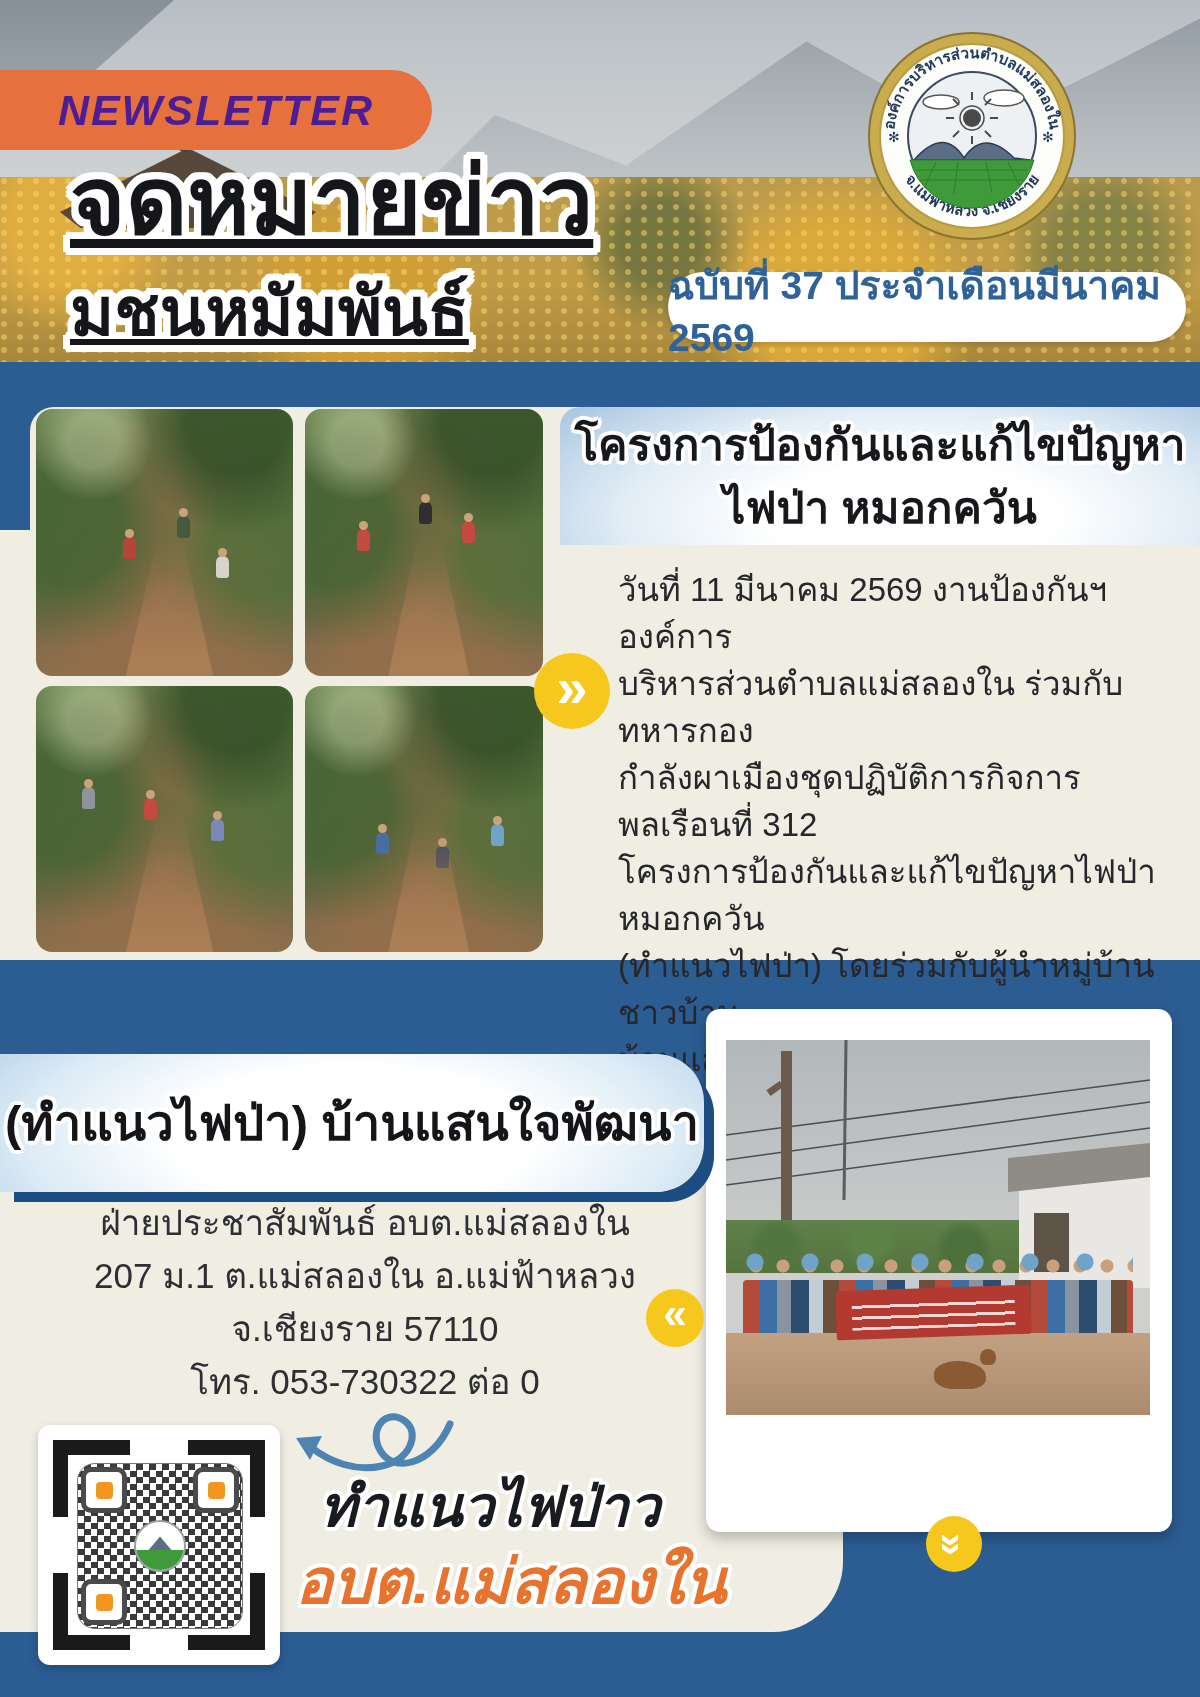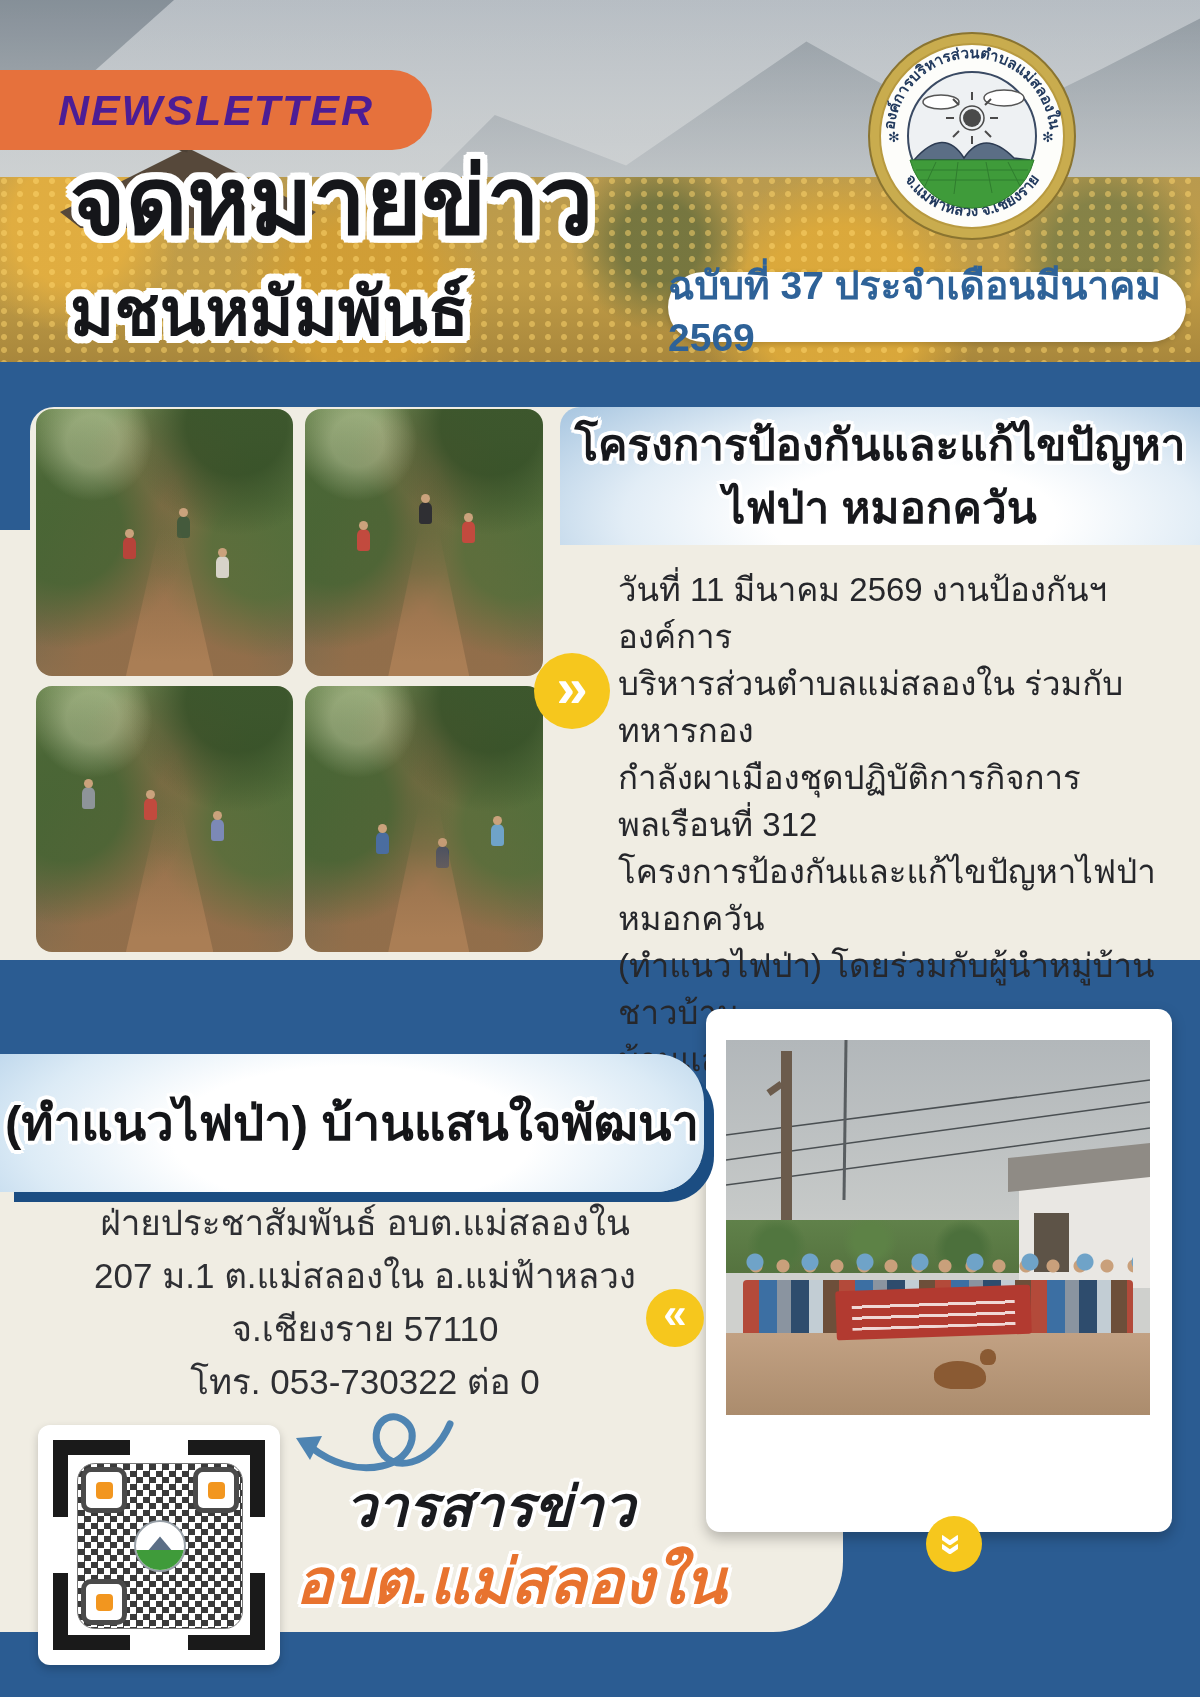--- a/index.html
+++ b/index.html
@@ -5,21 +5,21 @@
   html,body{margin:0;padding:0;background:#444;}
   .page{position:relative;width:1200px;height:1697px;margin:0 auto;overflow:hidden;
         background:#2b5c92;font-family:"Liberation Sans",sans-serif;}
 
   
   .ow{text-shadow:4px 0 #fff,-4px 0 #fff,0 4px #fff,0 -4px #fff,
       3px 3px #fff,-3px -3px #fff,3px -3px #fff,-3px 3px #fff;}
   .ow-lg{text-shadow:7px 0 #fff,-7px 0 #fff,0 7px #fff,0 -7px #fff,
       5px 5px #fff,-5px -5px #fff,5px -5px #fff,-5px 5px #fff,
       7px 4px #fff,-7px 4px #fff,7px -4px #fff,-7px -4px #fff,
-      4px 7px #fff,-4px 7px #fff,4px -7px #fff,-4px -7px #fff;}
+      4px 7px #fff,-4px 7px #fff,4px -7px #fff,-4px -7px #fff;text-decoration:underline;}
 
   
   .banner{position:absolute;left:0;top:0;width:1200px;height:362px;overflow:hidden;
     background:linear-gradient(180deg,#b0b7be 0%,#c2c7ca 40%,#cdd0d0 58%,#c6beA2 70%,#bd9c52 84%,#ab8a42 100%);}
   .mtn-a{position:absolute;left:0;top:0;width:300px;height:150px;background:#5e6a76;opacity:.8;
     clip-path:polygon(0 0,58% 0,30% 50%,0 80%);}
   .mtn-b{position:absolute;right:0;top:0;width:820px;height:230px;opacity:.75;
     background:linear-gradient(180deg,#69757f,#929ba3);
     clip-path:polygon(0 100%,14% 50%,30% 72%,52% 18%,72% 58%,88% 30%,100% 8%,100% 100%);}
   .haze{position:absolute;inset:0;background:linear-gradient(180deg,rgba(203,208,212,.25),rgba(208,211,212,.7) 52%,rgba(208,211,212,0) 74%);}
@@ -325,17 +325,17 @@
           <i></i>
         </div>
       <div class="qr-seal"></div>
     </div>
   </div>
 
   <svg class="arrow-svg" width="190" height="90" viewBox="0 0 190 90">
     <path d="M168,22 C150,64 108,74 96,44 C88,22 108,6 124,20 C138,32 128,58 100,64 C74,70 48,60 30,46" fill="none" stroke="#4e84b2" stroke-width="7" stroke-linecap="round"></path>
     <polygon points="14,36 40,34 28,58" fill="#4e84b2"></polygon>
   </svg>
-  <div class="cap1 ow">วารสารข่าว</div>
+  <div class="cap1 ow">ทำแนวไฟป่าว</div>
   <div class="cap2 ow">อบต.แม่สลองใน</div>
 
 
 </div>
 
 </body></html>

